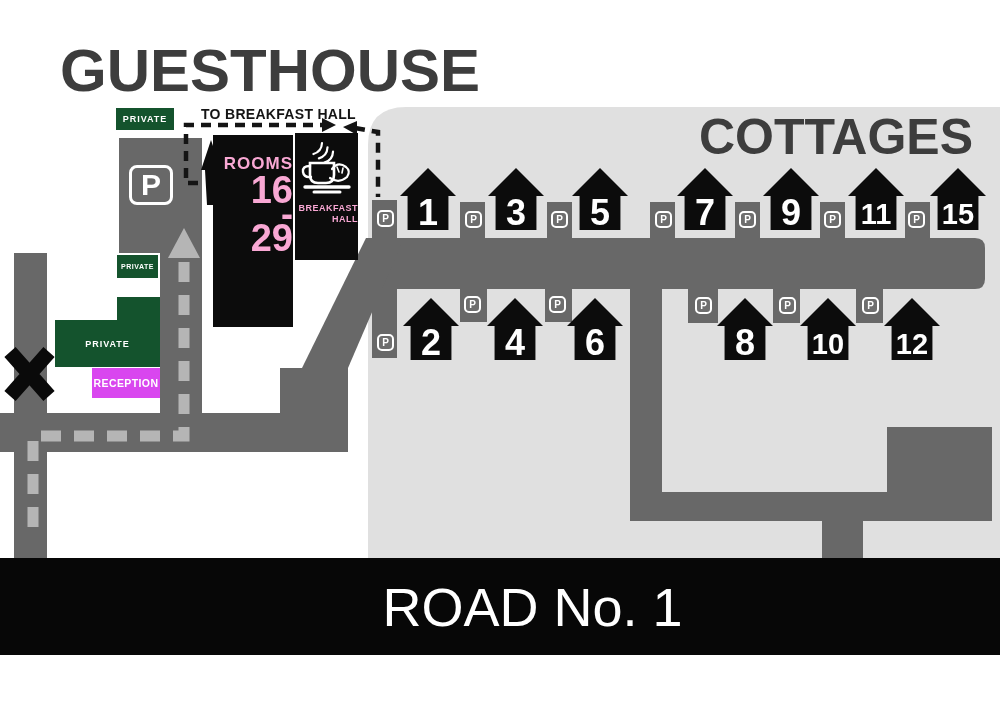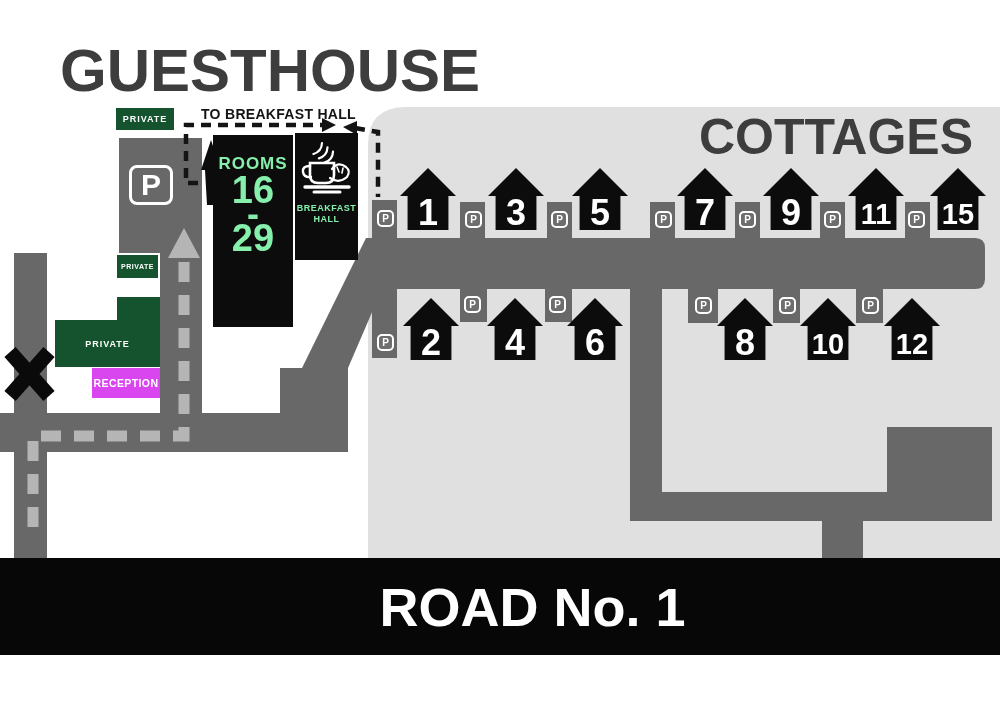--- a/index.html
+++ b/index.html
@@ -17,42 +17,42 @@
          display:flex;align-items:flex-end;justify-content:center;}
   .house span{color:#fff;font-weight:bold;font-size:36px;line-height:.95;}
   .house.two span{font-size:29px;line-height:1.12;}
   .pbadge{position:absolute;width:17px;height:17px;box-sizing:border-box;background:#6e6e6e;
           border:2px solid #fff;border-radius:5px;display:flex;align-items:center;justify-content:center;
           color:#fff;font-weight:bold;font-size:10px;line-height:1;}
   .psign{position:absolute;left:129px;top:165px;width:44px;height:40px;box-sizing:border-box;
          border:3px solid #fff;border-radius:8px;display:flex;align-items:center;justify-content:center;
          color:#fff;font-weight:bold;font-size:30px;}
   
-  .blackbldg{position:absolute;background:#0c0c0c;color:#86efac;text-align:center;}
+  .blackbldg{position:absolute;background:#0c0c0c;color:#f9a8d4;text-align:right;}
   #rooms-building{left:213px;top:135px;width:80px;height:192px;}
   #rooms-building .rlabel{display:block;margin-top:19px;font-size:17px;font-weight:bold;letter-spacing:1px;}
   #rooms-building .rnum{display:block;font-size:38px;font-weight:bold;line-height:32px;}
   #rooms-building .rsep{display:block;font-size:36px;font-weight:bold;line-height:16px;}
   #breakfast-building{left:295px;top:133px;width:63px;height:127px;}
   #breakfast-building .blabel{display:block;font-size:9px;font-weight:bold;letter-spacing:.5px;line-height:11px;}
   #reception-box{left:92px;top:368px;width:68px;height:30px;background:#d946ef;color:#fff;
                  display:flex;align-items:center;justify-content:center;font-size:10.5px;font-weight:bold;letter-spacing:.4px;}
   .private{position:absolute;background:#14532d;color:#fff;font-weight:bold;
            display:flex;align-items:center;justify-content:center;letter-spacing:1px;}
   #private-1{left:116px;top:108px;width:58px;height:22px;font-size:9px;}
   #private-2{left:117px;top:255px;width:41px;height:23px;font-size:7px;letter-spacing:.5px;}
   #private-3-tab{left:117px;top:297px;width:43px;height:25px;}
   #private-3{left:55px;top:320px;width:105px;height:47px;font-size:9px;}
   
   #route-label{left:201px;top:106px;font-size:14px;font-weight:bold;color:#141414;letter-spacing:.3px;
                position:absolute;white-space:nowrap;}
   
   #road-band{left:0;top:558px;width:1000px;height:97px;background:#070707;position:absolute;
              display:flex;align-items:center;justify-content:center;}
-  #road-band span{color:#fff;font-size:54px;font-weight:bold;margin-left:65px;white-space:nowrap;}
+  #road-band span{color:#fff;font-size:54px;font-weight:normal;margin-left:65px;white-space:nowrap;}
 </style>
 </head>
 <body>
 
 <div id="stage">
 
   <svg id="maplayer" viewBox="0 0 1000 703">
 
     <path d="M406,107 H1000 V558 H368 V145 Q368,107 406,107 Z" fill="#e0e0e0"></path>
 

